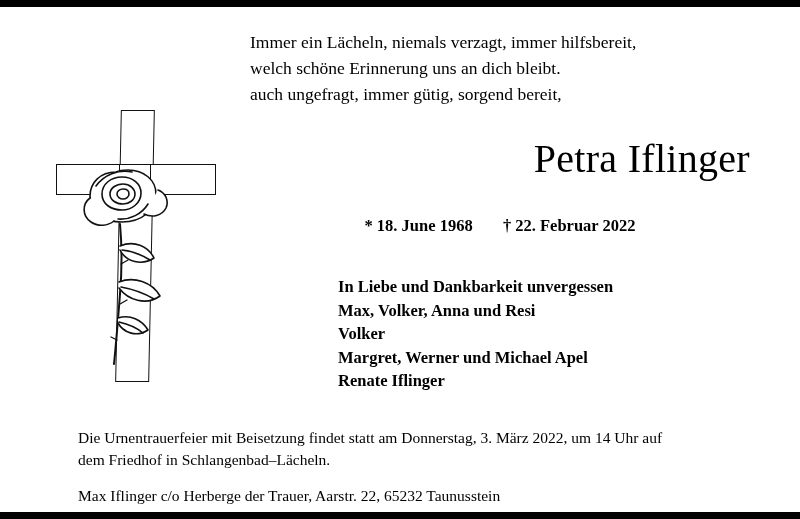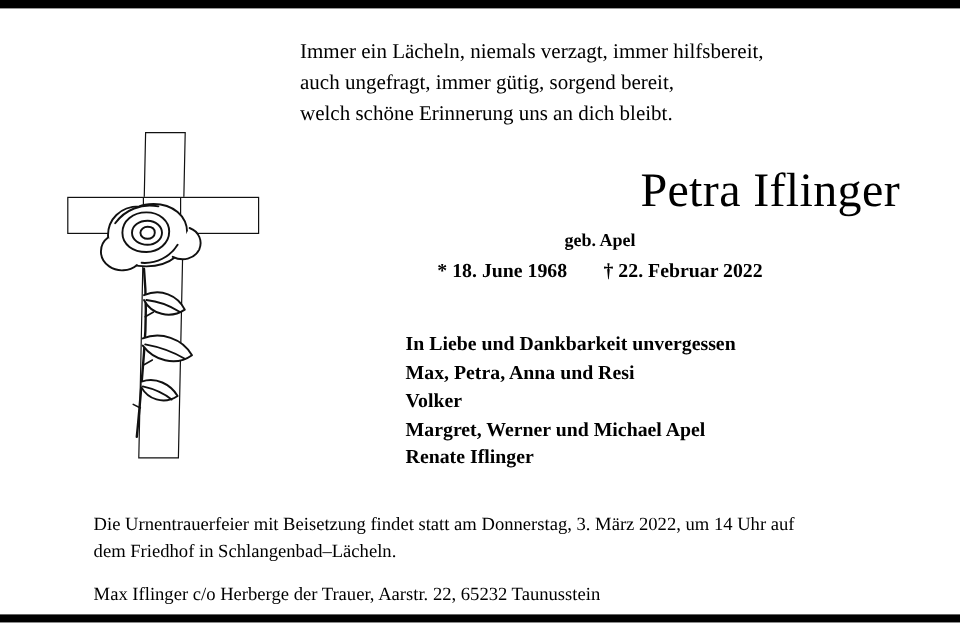--- a/index.html
+++ b/index.html
@@ -196,36 +196,35 @@
 
           <path d="M43 122 L50 118" stroke-width="1.3"></path>
           <path d="M42 162 L49 158" stroke-width="1.3"></path>
           <path d="M39 198 L33 195" stroke-width="1.3"></path>
         </g>
       </svg>
     </div>
 
     <div class="verse">
       <div>Immer ein Lächeln, niemals verzagt, immer hilfsbereit,</div>
+      <div>welch schöne Erinnerung uns an dich bleibt.</div>
       <div>auch ungefragt, immer gütig, sorgend bereit,</div>
-      <div>welch schöne Erinnerung uns an dich bleibt.</div>
     </div>
 
     <div class="name">Petra Iflinger</div>
-    <div class="maiden">geb. Apel</div>
 
     <div class="dates">
       <span>* 18. June 1968</span>
       <span class="sep"></span>
       <span>† 22. Februar 2022</span>
     </div>
 
     <div class="mourners">
       <div class="intro">In Liebe und Dankbarkeit unvergessen</div>
-      <div class="ln">Max, Petra, Anna und Resi</div>
+      <div class="ln">Max, Volker, Anna und Resi</div>
       <div class="ln">Volker</div>
       <div class="ln">Margret, Werner und Michael Apel</div>
       <div class="ln">Renate Iflinger</div>
     </div>
 
     <div class="footer">
       <div>Die Urnentrauerfeier mit Beisetzung findet statt am Donnerstag, 3. März 2022, um 14 Uhr auf</div>
       <div>dem Friedhof in Schlangenbad–Lächeln.</div>
       <div class="addr">Max Iflinger c/o Herberge der Trauer, Aarstr. 22, 65232 Taunusstein</div>
     </div>

